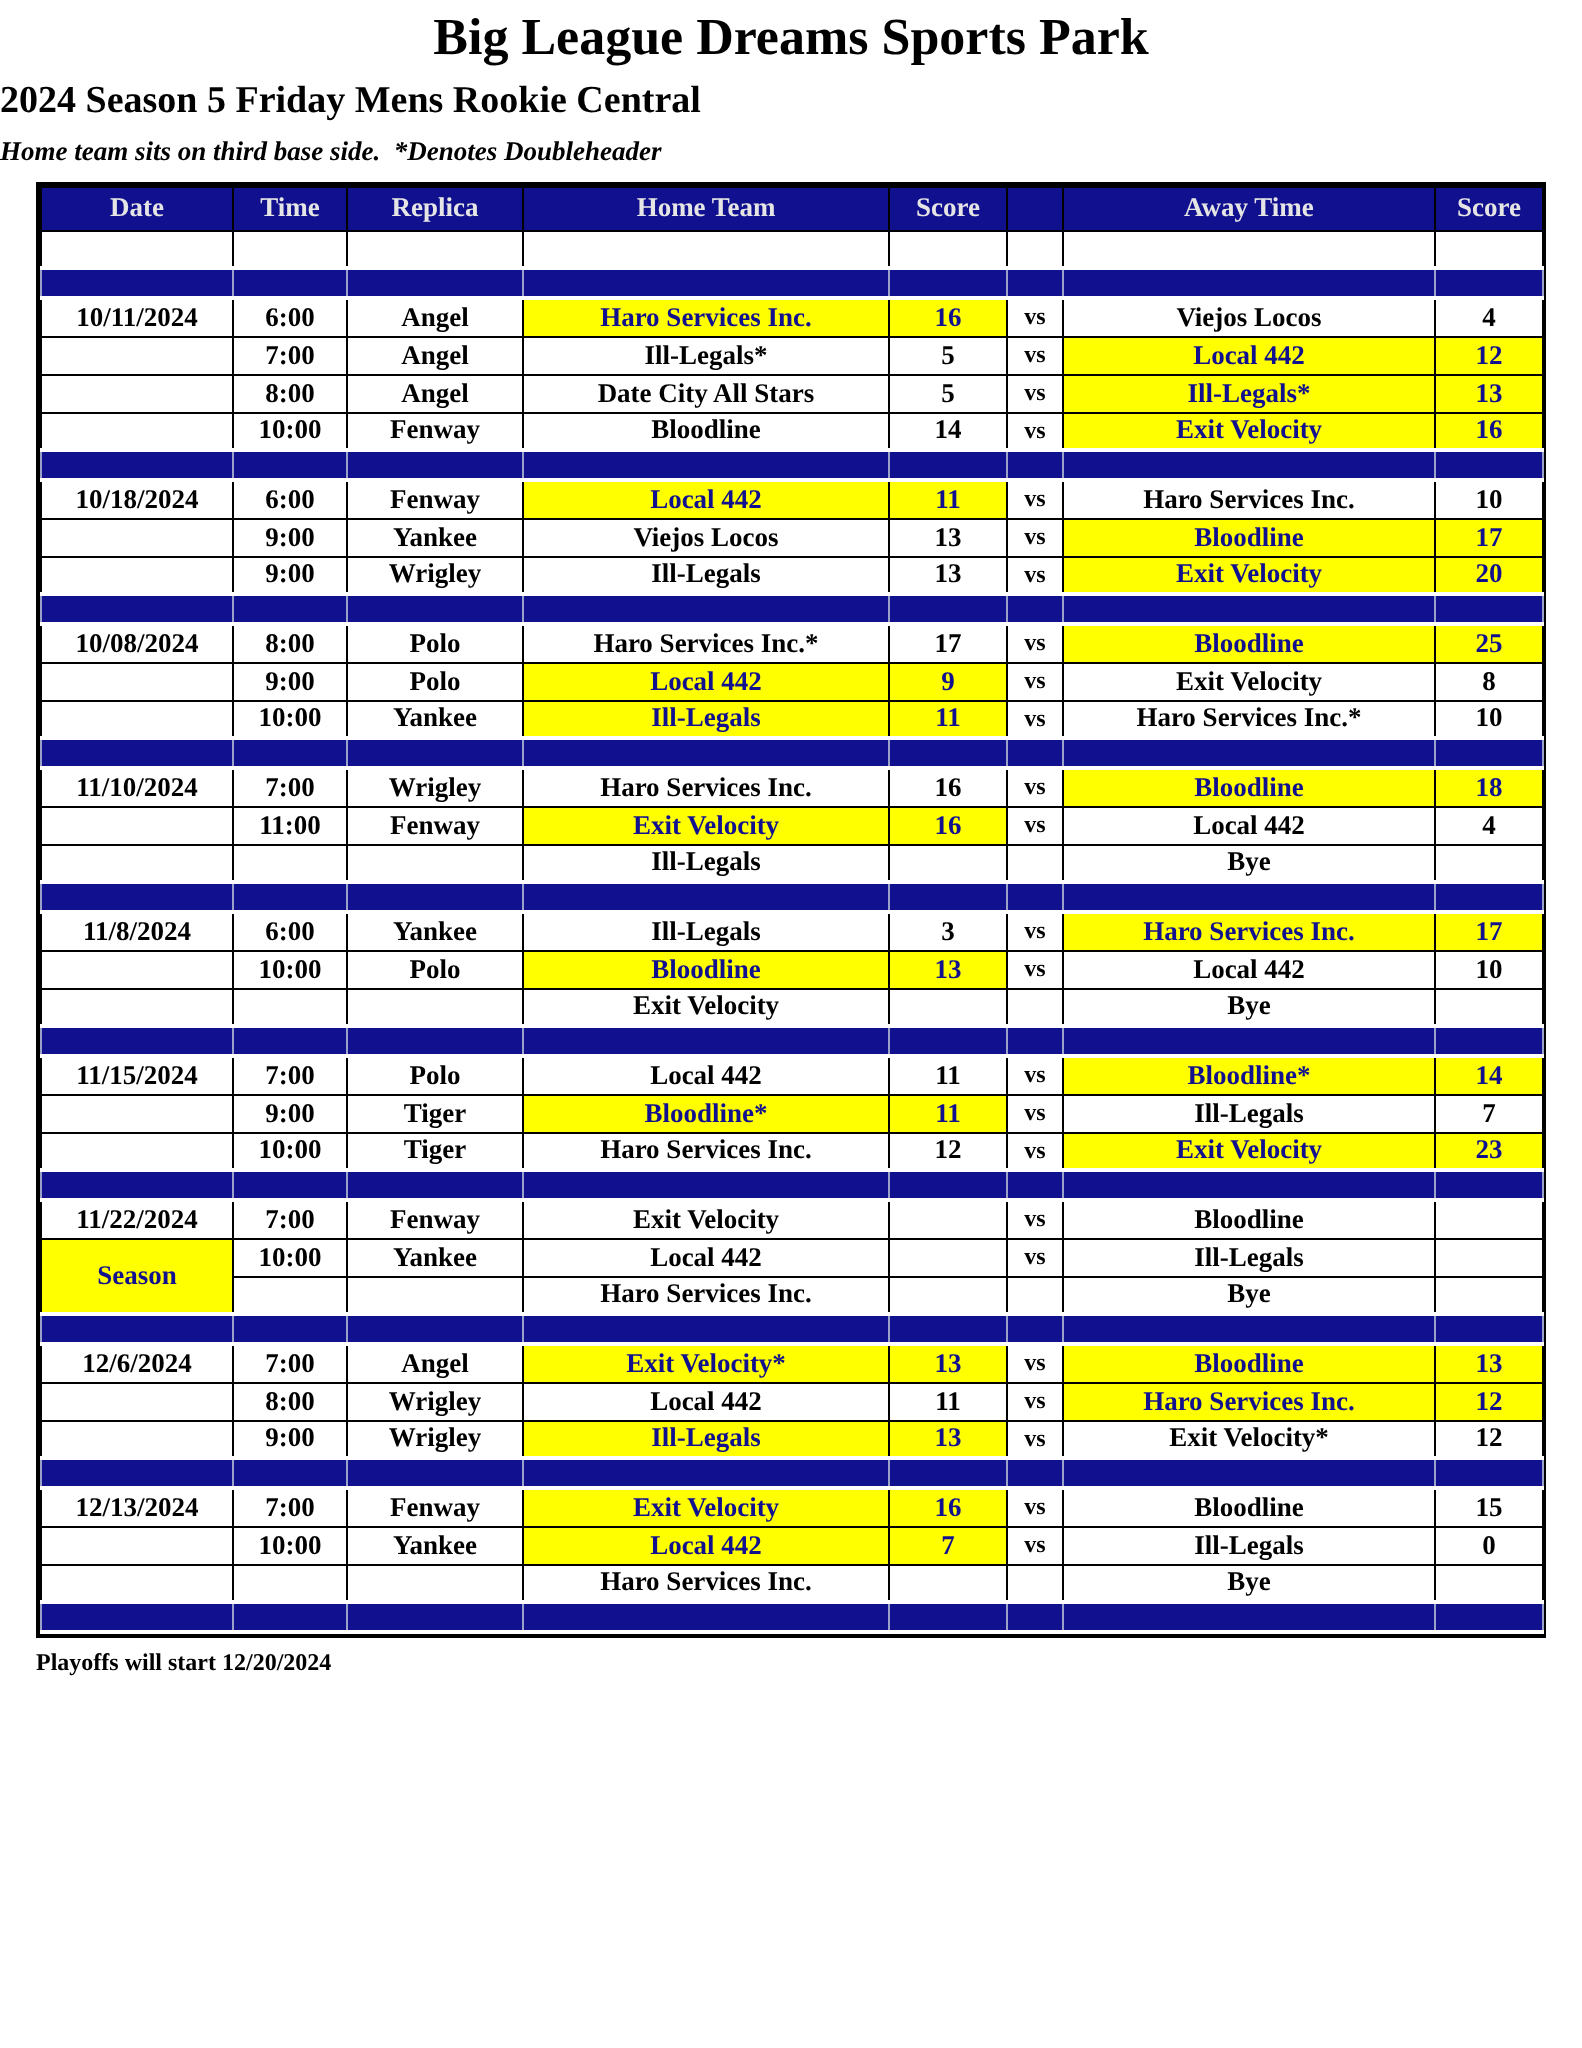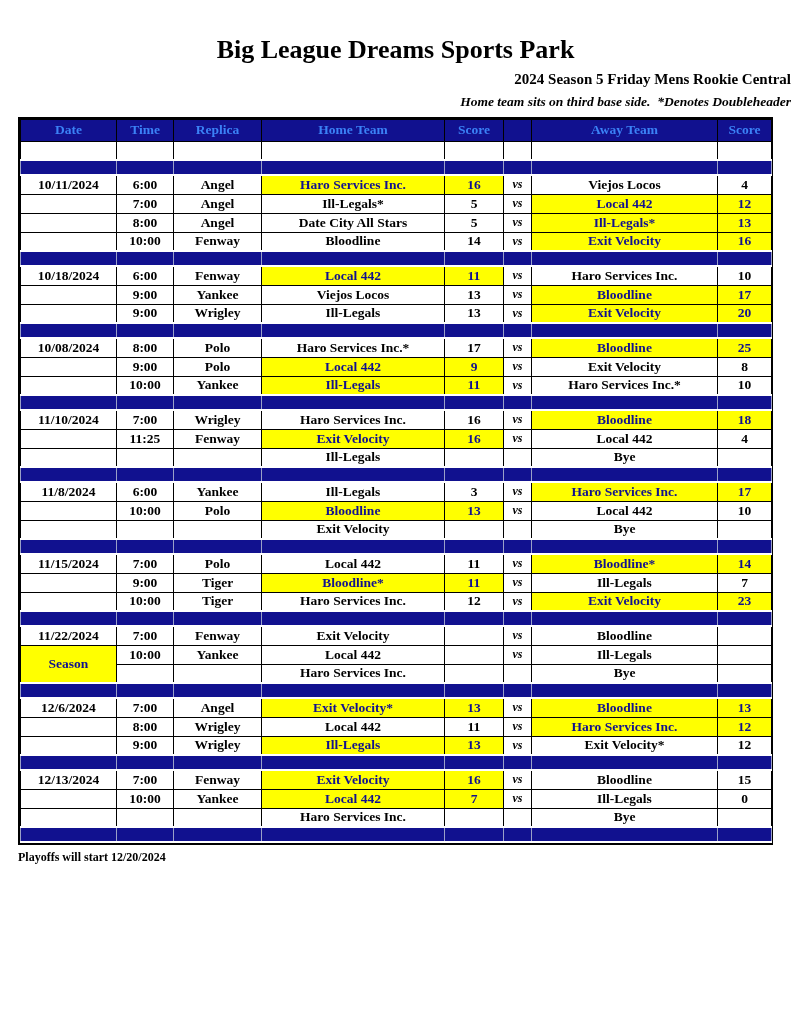--- a/index.html
+++ b/index.html
@@ -6,34 +6,34 @@
   html, body { margin: 0; padding: 0; background: #ffffff; }
   body {
     width: 791px; height: 1024px;
     font-family: "Liberation Serif", serif;
     font-weight: bold;
     color: #000;
   }
   .page { position: relative; width: 791px; height: 1024px; overflow: hidden; }
 
   .title {
-    margin-top: 36px;
+    margin-top: 5px;
     text-align: center;
     font-size: 26px;
     line-height: 1.1;
     letter-spacing: 0px;
   }
   .subtitle {
     margin-top: 6px;
-    text-align: right;
-    font-size: 15px;
+    text-align: left;
+    font-size: 19px;
   }
   .note {
     margin-top: 6px;
-    text-align: right;
+    text-align: left;
     font-size: 13.5px;
     font-style: italic;
     white-space: pre-wrap;
   }
 
   .table-wrap {
     margin: 7px 0 0 18px;
     width: 755px;
     border: 2px solid #000;
   }
@@ -56,40 +56,39 @@
     padding: 0 2px;
     text-align: center;
     vertical-align: middle;
     font-weight: bold;
     font-size: 13.5px;
     white-space: nowrap;
     overflow: hidden;
   }
   thead th {
     background: var(--navy, #11118F);
-    color: #3b82f6;
+    color: #e5e5e5;
     height: 22px;
     font-size: 13.5px;
   }
   tr.blank td { height: 19px; background: #fff; }
   tbody td { height: 19px; background: #fff; }
   tr.spacer td {
     background: var(--navy, #11118F);
     height: 15px;
     border-top: 2px solid #ffffff;
     border-bottom: 2px solid #ffffff;
     border-left: 1px solid #9aa0c8;
     border-right: 1px solid #9aa0c8;
   }
   td.hl {
     background: var(--yellow, #FFFF00);
     color: var(--navy, #11118F);
   }
   td.vs {
-    font-style: italic;
     font-size: 12px;
   }
   .footer {
     margin: 5px 0 0 18px;
     font-size: 12px;
   }
 </style>
 </head>
 <body>
 
@@ -112,21 +111,21 @@
           <col class="c-score2">
       </colgroup>
       <thead>
         <tr>
           <th>Date</th>
           <th>Time</th>
           <th>Replica</th>
           <th>Home Team</th>
           <th>Score</th>
           <th></th>
-          <th>Away Team</th>
+          <th>Away Time</th>
           <th>Score</th>
         </tr>
       </thead>
       <tbody id="schedule-body">
           <tr class="blank">
             <td></td>
             <td></td>
             <td></td>
             <td></td>
             <td></td>
@@ -279,21 +278,21 @@
             <td>7:00</td>
             <td>Wrigley</td>
             <td>Haro Services Inc.</td>
             <td>16</td>
             <td class="vs">vs</td>
             <td class="hl">Bloodline</td>
             <td class="hl">18</td>
           </tr>
           <tr>
             <td></td>
-            <td>11:25</td>
+            <td>11:00</td>
             <td>Fenway</td>
             <td class="hl">Exit Velocity</td>
             <td class="hl">16</td>
             <td class="vs">vs</td>
             <td>Local 442</td>
             <td>4</td>
           </tr>
           <tr>
             <td></td>
             <td></td>

